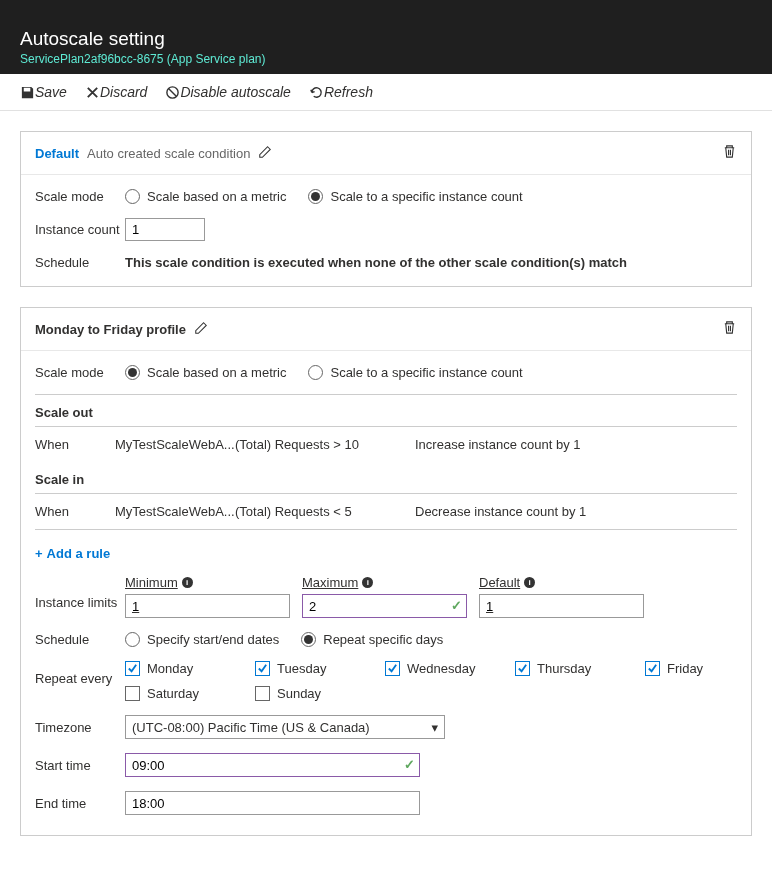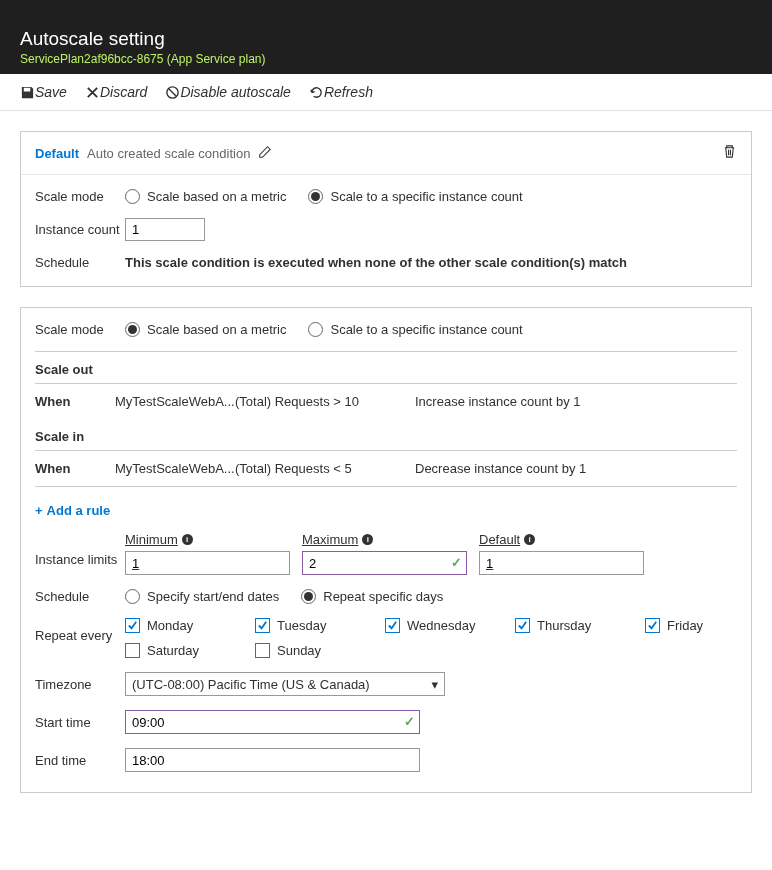--- a/index.html
+++ b/index.html
@@ -1,19 +1,19 @@
 <!DOCTYPE html>
 <html><head>
   <meta charset="utf-8">
   <style>
     * { box-sizing: border-box; margin: 0; padding: 0; font-family: "Segoe UI", Arial, sans-serif; }
     body { width: 772px; background: #fff; color: #323130; font-size: 13px; }
     .header { background: #1f1f1f; color: #fff; padding: 28px 20px 8px; }
     .header-title { font-size: 19px; font-weight: 300; }
-    .header-sub { font-size: 12px; color: #bef264; margin-top: 2px; }
+    .header-sub { font-size: 12px; color: #5eead4; margin-top: 2px; }
     .toolbar { display: flex; gap: 18px; padding: 10px 20px; border-bottom: 1px solid #e1e1e1; }
     .toolbar-item { display: flex; align-items: flex-end; gap: 0; cursor: pointer; font-size: 14px; font-style: italic; }
     .toolbar-item svg { width: 15px; height: 15px; }
     .panel { border: 1px solid #ccc; margin: 20px 20px 10px; }
     .panel-header { display: flex; align-items: center; padding: 12px 14px; border-bottom: 1px solid #e8e8e8; }
     .panel-title { font-weight: 600; }
     .blue { color: #0078d4; }
     .gray-sub { color: #666; margin-left: 8px; }
     .edit-icon { margin-left: 8px; cursor: pointer; }
     .delete-icon { margin-left: auto; cursor: pointer; }
@@ -22,21 +22,21 @@
     .row-top { display: flex; align-items: flex-start; margin-bottom: 14px; }
     .label { width: 90px; font-size: 13px; color: #323130; flex-shrink: 0; }
     .radio { display: inline-flex; align-items: center; margin-right: 22px; cursor: pointer; }
     .radio-circle { width: 15px; height: 15px; border-radius: 50%; border: 1px solid #666; margin-right: 7px; position: relative; }
     .radio-circle.selected::after { content: ""; position: absolute; width: 9px; height: 9px; background: #333; border-radius: 50%; top: 2px; left: 2px; }
     .num-input { width: 80px; height: 23px; border: 1px solid #999; padding: 0 6px; font-size: 13px; }
     .bold { font-weight: 600; }
     .rules-section { flex: 1; }
     .rule-header { font-weight: 600; padding: 10px 0 6px; border-bottom: 1px solid #ccc; }
     .rule-row { display: flex; padding: 10px 0; font-size: 13px; }
-    .rule-when { width: 80px; font-weight: 700; }
+    .rule-when { width: 80px; font-weight: 400; }
     .rule-res { width: 120px; overflow: hidden; text-overflow: ellipsis; white-space: nowrap; }
     .rule-cond { width: 180px; }
     .rule-action { flex: 1; }
     .divider { border-top: 1px solid #ccc; }
     .add-rule { color: #0078d4; font-weight: 600; padding: 16px 0 6px; cursor: pointer; display: flex; align-items: center; gap: 4px; }
     .limits-row { display: flex; gap: 12px; flex: 1; text-decoration: underline; }
     .limit-col { display: flex; flex-direction: column; }
     .limit-label { font-size: 13px; margin-bottom: 4px; display: flex; align-items: center; gap: 4px; }
     .info-dot { width: 11px; height: 11px; border-radius: 50%; background: #333; color: #fff; display: inline-flex; align-items: center; justify-content: center; font-size: 8px; font-weight: bold; }
     .limit-input { width: 165px; height: 24px; border: 1px solid #999; padding: 0 6px; font-size: 13px; position: relative; }
@@ -122,20 +122,33 @@
       <input class="num-input" value="1" style="">
     </div>
     <div class="row" style="margin-bottom:0">
       <div class="label">Schedule</div>
       <div class="bold" style="flex:1">This scale condition is executed when none of the other scale condition(s) match</div>
     </div>
   </div>
 </div>
 
 <div class="panel">
+  <div class="panel-header">
+    <span class="panel-title">Monday to Friday profile</span>
+    <span class="edit-icon">
+      <svg width="14" height="14" viewBox="0 0 16 16">
+          <path fill="none" stroke="#333" stroke-width="1.2" d="M11 2l3 3-9 9H2v-3l9-9z"></path>
+        </svg>
+    </span>
+    <span class="delete-icon">
+      <svg width="15" height="15" viewBox="0 0 16 16">
+          <path fill="none" stroke="#333" stroke-width="1.2" d="M3 4h10M5 4V2h6v2M4 4l1 10h6l1-10M7 6v6M9 6v6"></path>
+        </svg>
+    </span>
+  </div>
   <div class="panel-body">
     <div class="row">
       <div class="label">Scale mode</div>
       <div class="radio">
         <span class="radio-circle selected"></span>
         <span>Scale based on a metric</span>
       </div>
       <div class="radio">
         <span class="radio-circle"></span>
         <span>Scale to a specific instance count</span>

